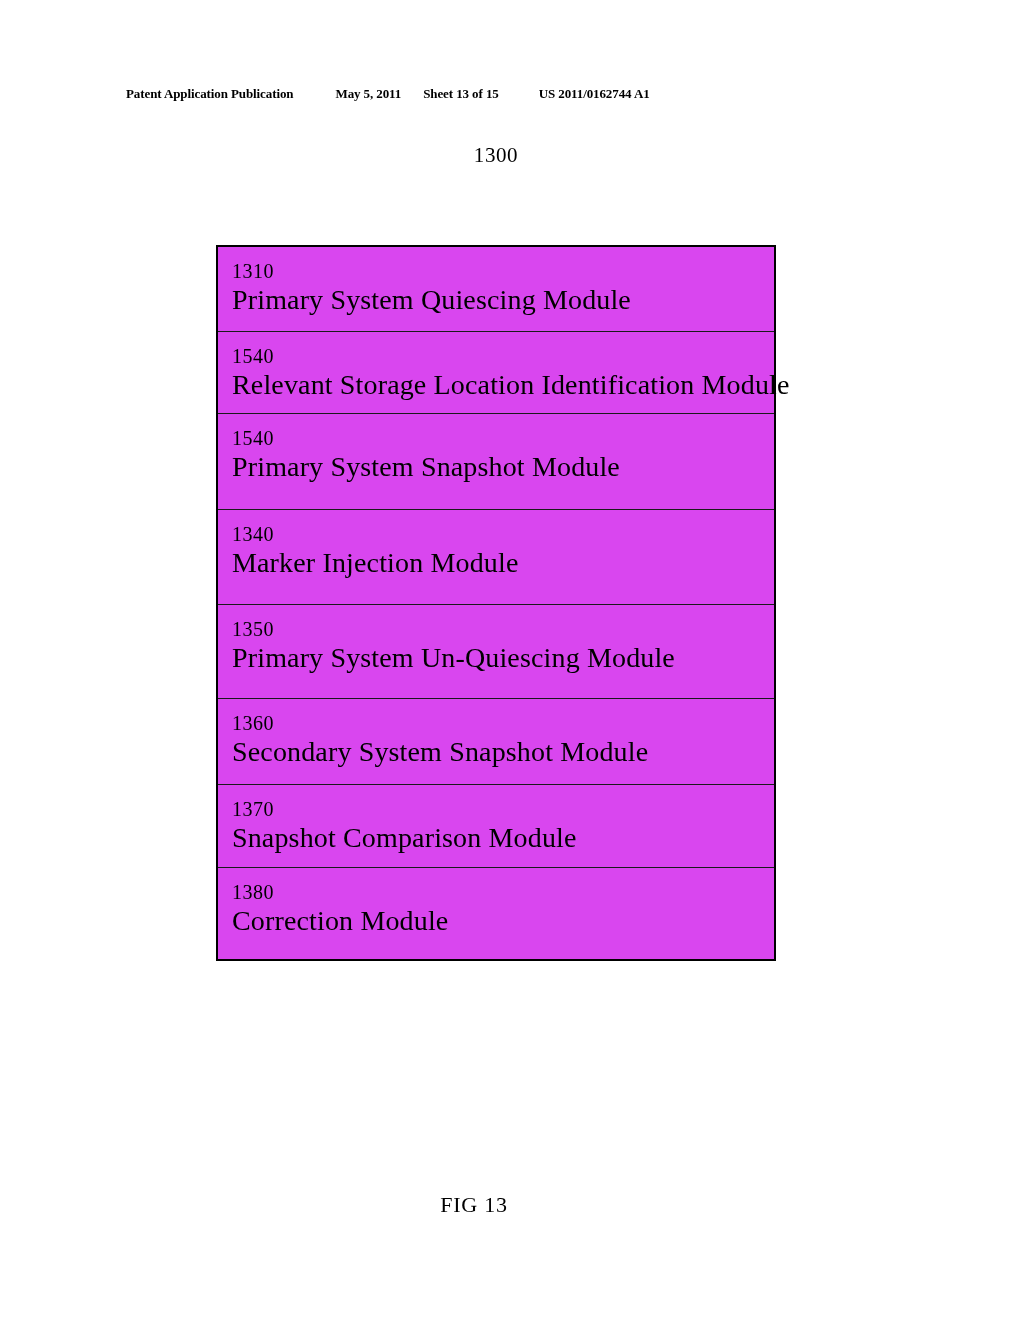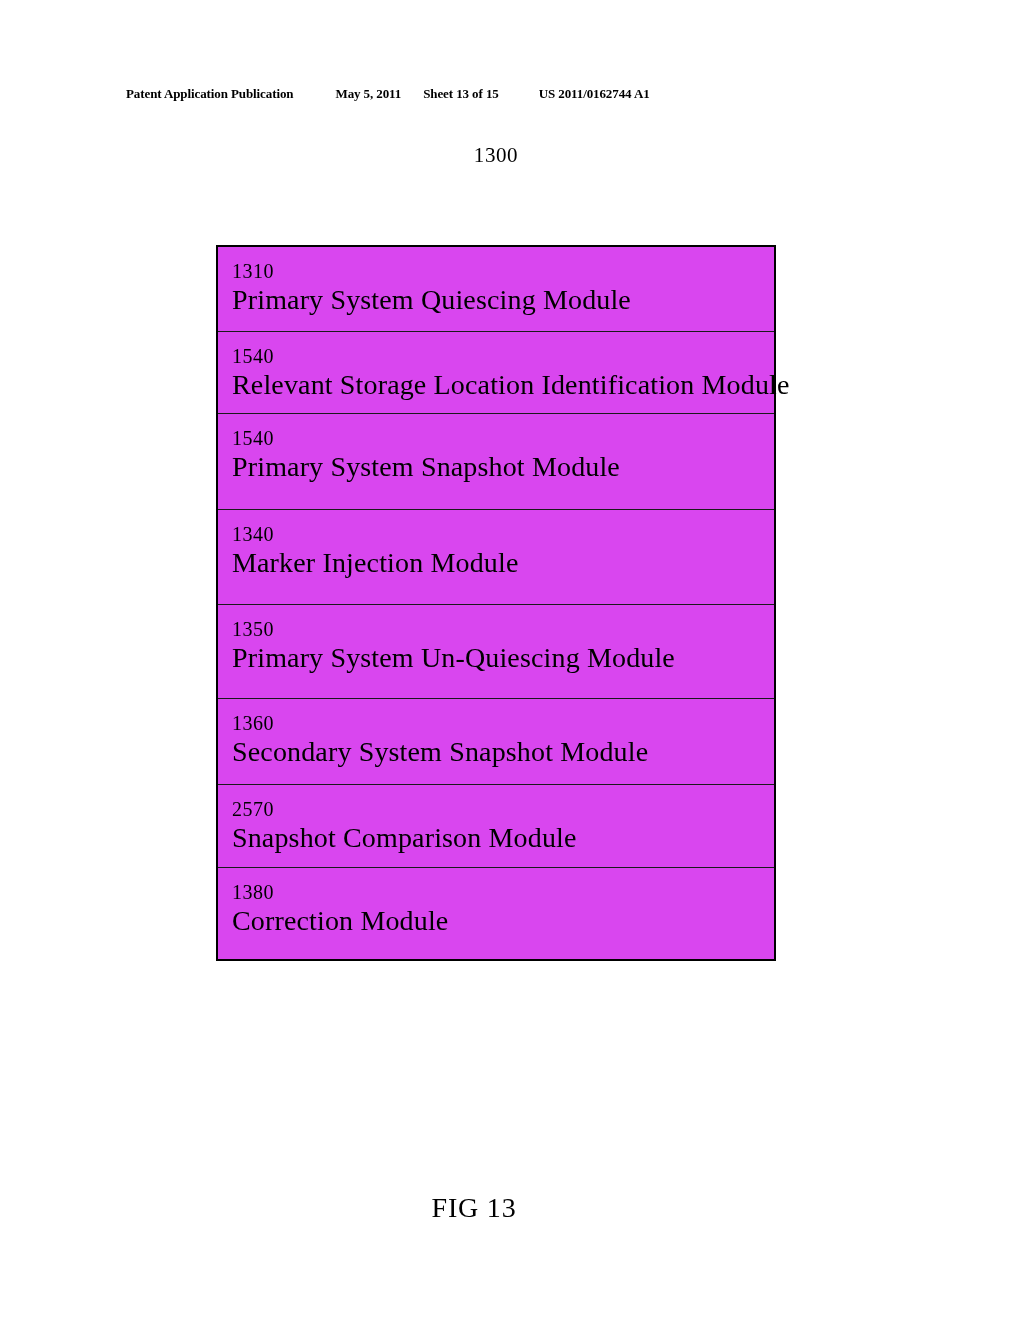--- a/index.html
+++ b/index.html
@@ -93,21 +93,21 @@
   .h-1370 { height: 83px; }
   .h-1380 { height: 91px; }
 
   
   #figure-caption {
     position: absolute;
     top: 1192px;
     left: 0;
     width: 1024px;
     text-align: center;
-    font-size: 28px;
+    font-size: 22px;
     letter-spacing: 0.8px;
   }
   #figure-caption .cap-inner {
     display: inline-block;
     transform: translateX(-38px);
   }
 </style>
 </head>
 <body>
 
@@ -148,21 +148,21 @@
     <div class="module-ref">1350</div>
     <div class="module-label">Primary System Un-Quiescing Module</div>
   </div>
 
   <div class="module-box h-1360">
     <div class="module-ref">1360</div>
     <div class="module-label">Secondary System Snapshot Module</div>
   </div>
 
   <div class="module-box h-1370">
-    <div class="module-ref">2570</div>
+    <div class="module-ref">1370</div>
     <div class="module-label">Snapshot Comparison Module</div>
   </div>
 
   <div class="module-box h-1380">
     <div class="module-ref">1380</div>
     <div class="module-label">Correction Module</div>
   </div>
 
 </div>
 

